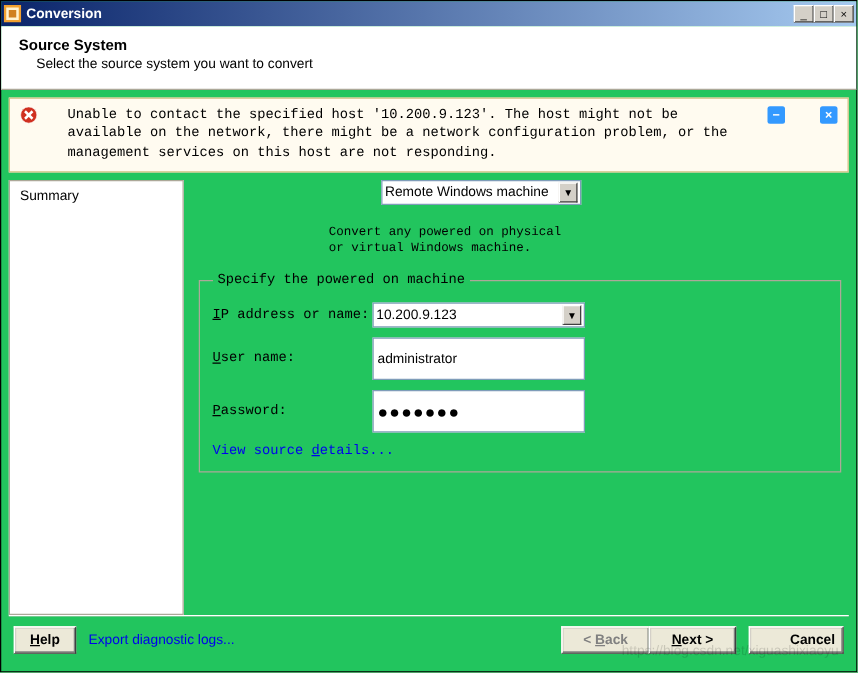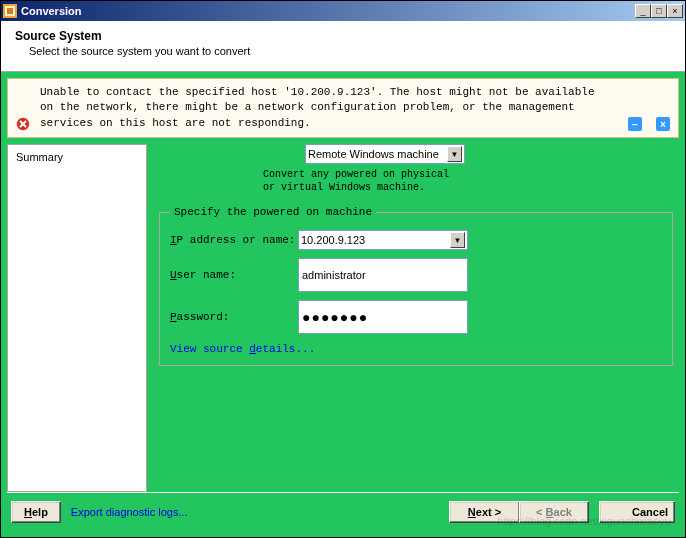--- a/index.html
+++ b/index.html
@@ -10,32 +10,32 @@
 .titlebar { height: 20px; background: linear-gradient(to right, #0a246a, #a6caf0); color: #fff; display: flex; align-items: center; padding: 0 2px; }
 .titlebar-icon { width: 14px; height: 14px; margin-right: 4px; }
 .titlebar-text { flex: 1; font-weight: bold; font-size: 11px; }
 .titlebar-btns { display: flex; gap: 0; }
 .titlebar-btn { width: 16px; height: 14px; background: #d4d0c8; border: 1px solid #fff; border-right-color: #404040; border-bottom-color: #404040; font-size: 9px; display: flex; align-items: center; justify-content: center; color: #000; cursor: pointer; font-family: Marlett, Arial; }
 
 .header { background: #fff; padding: 8px 14px 14px; border-bottom: 1px solid #aca899; }
 .header-title { font-weight: bold; font-size: 12px; color: #000; margin-bottom: 2px; }
 .header-sub { font-size: 11px; color: #000; margin-left: 14px; }
 
-.error-bar { background: #fffbf0; border: 1px solid #d0c080; margin: 6px; padding: 6px 8px; display: flex; align-items: flex-end; gap: 10px; position: relative; }
+.error-bar { background: #fffbf0; border: 1px solid #d0c080; margin: 6px; padding: 6px 8px; display: flex; align-items: flex-start; gap: 24px; position: relative; }
 .error-icon { width: 14px; height: 14px; flex-shrink: 0; }
 .error-text { flex: 1; font-size: 11px; color: #000; line-height: 1.4; font-family: "Courier New", monospace; }
 .error-ctrl { width: 14px; height: 14px; background: #3399ff; color: #fff; border-radius: 2px; display: flex; align-items: center; justify-content: center; font-size: 10px; font-weight: bold; cursor: pointer; margin-left: 4px; }
 
 .body { display: flex; height: 348px; }
 .sidebar { width: 140px; background: #fff; border: 1px solid #aca899; margin: 0 0 0 6px; padding: 4px 8px; }
 .sidebar-item { font-size: 11px; color: #000; padding: 2px 0; }
 
 .main { flex: 1; padding: 0 12px 10px 12px; position: relative; }
 
-.sel-row { display: flex; align-items: center; margin-bottom: 4px; margin-left: 146px; }
+.sel-row { display: flex; align-items: center; margin-bottom: 16px; margin-left: 146px; }
 .combo { border: 1px solid #7f9db9; background: #fff; height: 20px; display: flex; align-items: center; padding: 0 2px; font-size: 11px; width: 160px; justify-content: space-between; }
 .combo-arrow { width: 15px; height: 16px; background: #d4d0c8; border: 1px solid #fff; border-right-color: #404040; border-bottom-color: #404040; display: flex; align-items: center; justify-content: center; font-size: 8px; }
 .sel-desc { font-size: 10px; color: #000; margin-left: 104px; line-height: 1.3; width: 200px; font-family: "Courier New", monospace; }
 
 fieldset.group { border: 1px solid #aca899; margin-top: 12px; padding: 12px 10px 10px; }
 fieldset.group legend { font-size: 11px; padding: 0 4px; font-family: "Courier New", monospace; }
 
 .form-row { display: flex; align-items: center; margin-bottom: 8px; }
 .form-label { width: 128px; font-size: 11px; font-family: "Courier New", monospace; }
 .form-label u { text-decoration: underline; }
@@ -141,20 +141,20 @@
     </div>
   </div>
 
   <div class="separator"></div>
 
   <div class="footer">
     <button class="btn"><u>H</u><span>elp</span></button>
     <span class="link" style="font-family:Tahoma,Arial,sans-serif;">Export diagnostic logs...</span>
     <div class="footer-spacer"></div>
     <div class="nav-group">
+      <button class="btn disabled">&lt; <u>B</u>ack</button>
       <button class="btn"><u>N</u>ext &gt;</button>
-      <button class="btn disabled">&lt; <u>B</u>ack</button>
     </div>
     <button class="btn" style="width:76px;padding-left:32px;">Cancel</button>
   </div>
 
   <div class="watermark">https://blog.csdn.net/xiguashixiaoyu</div>
 </div>
 
 </body></html>

